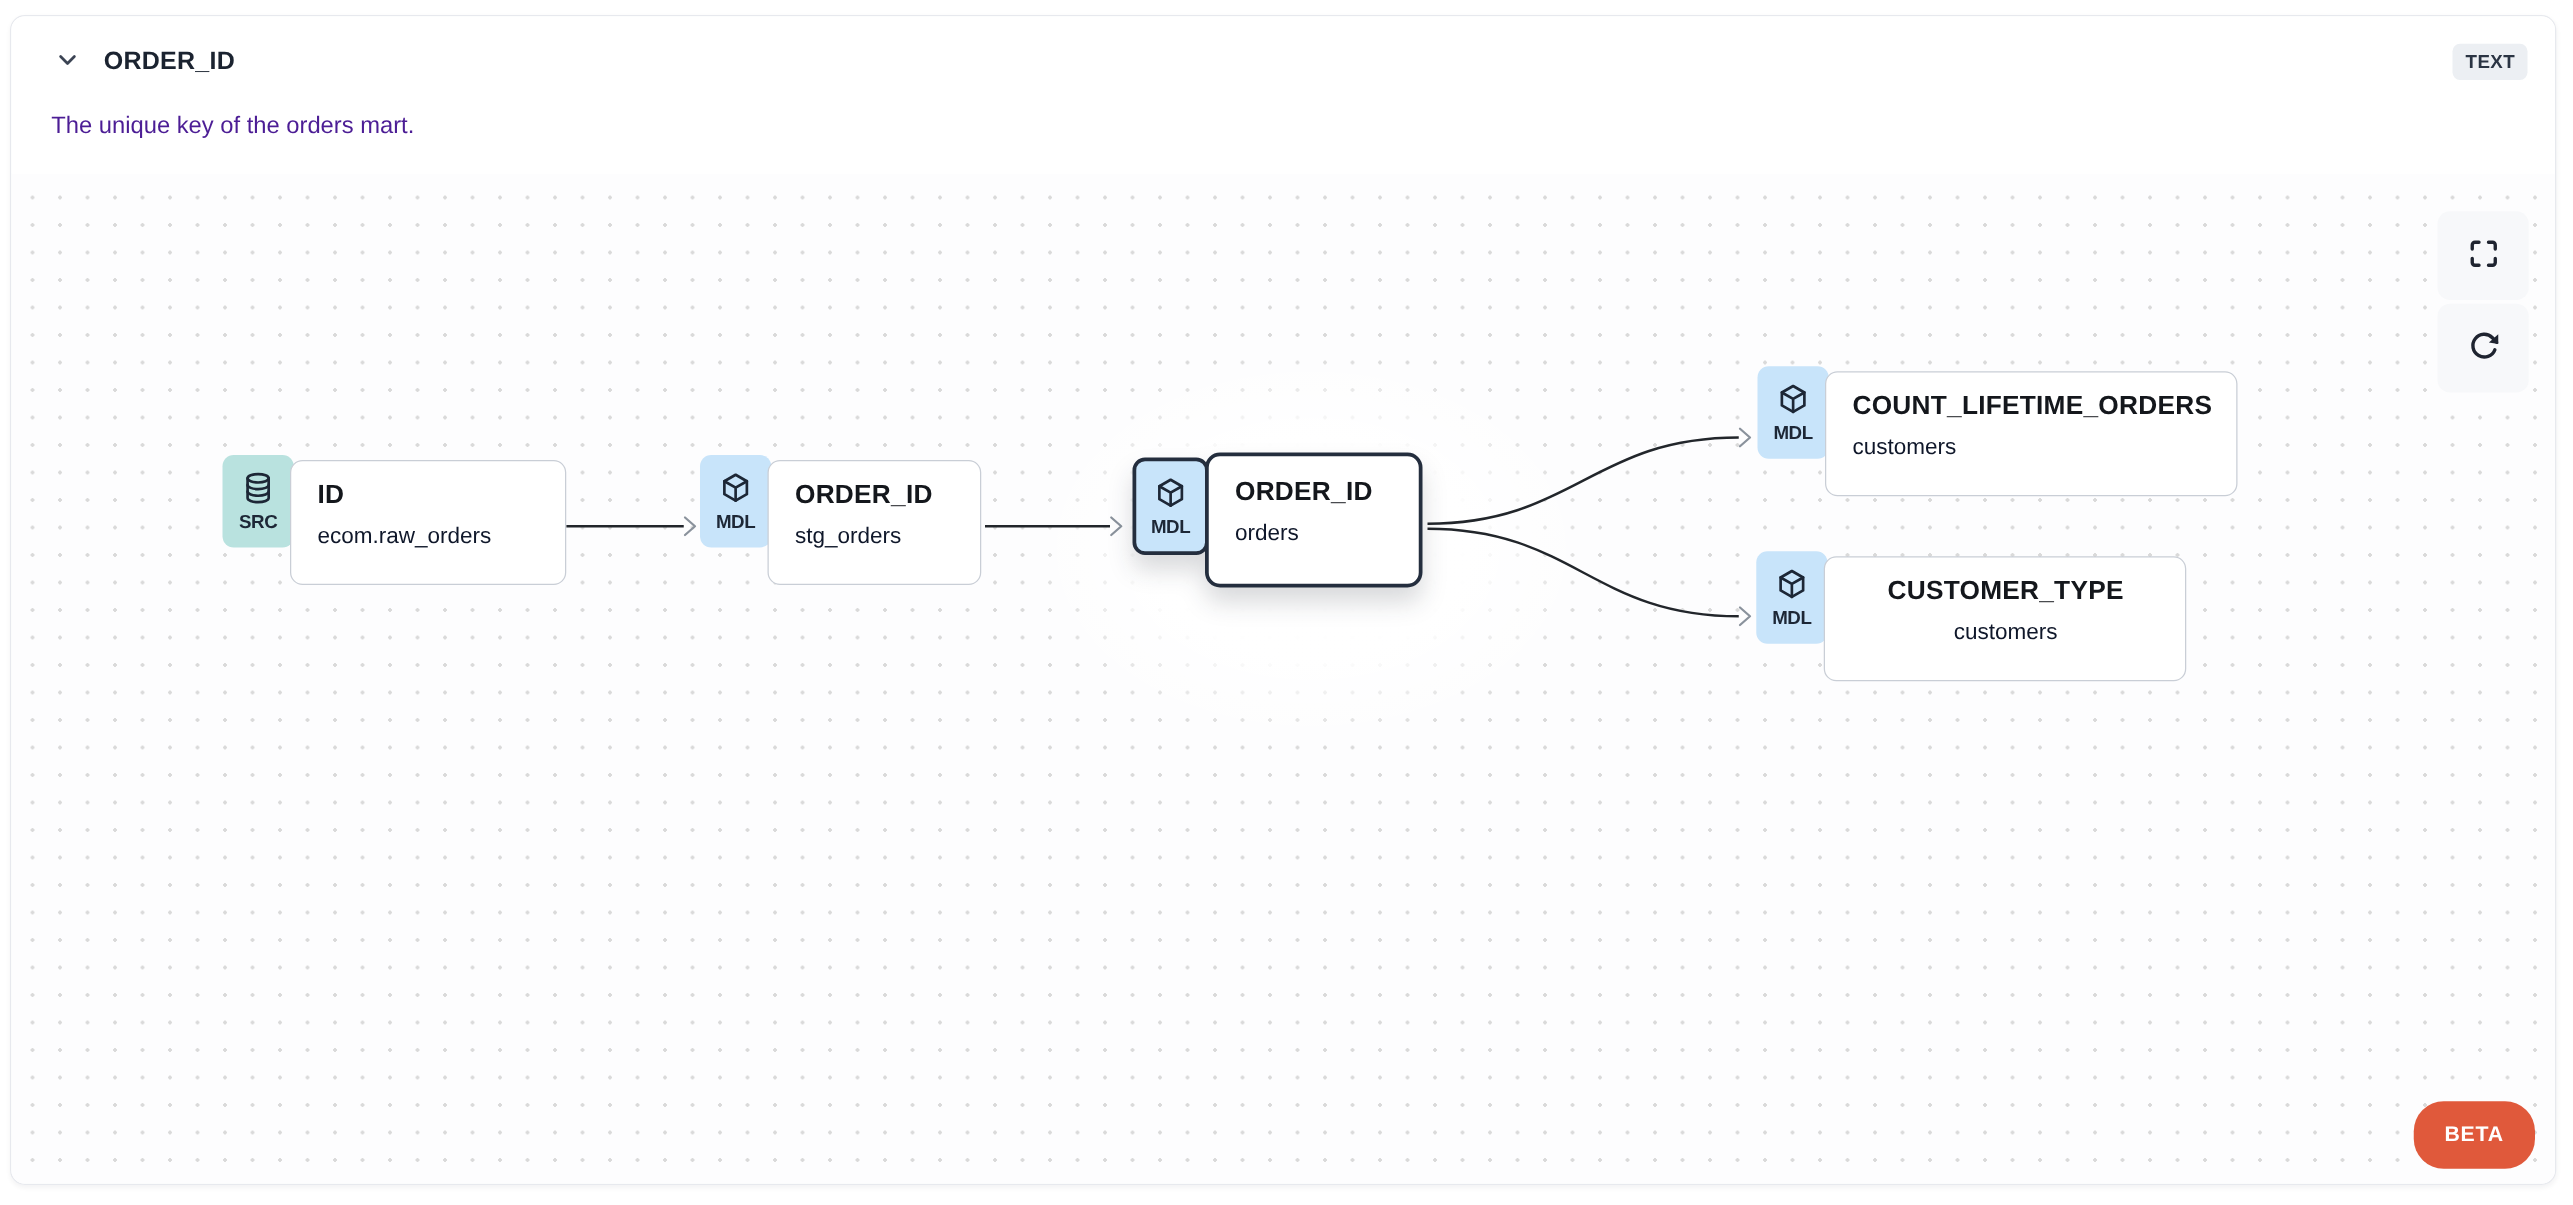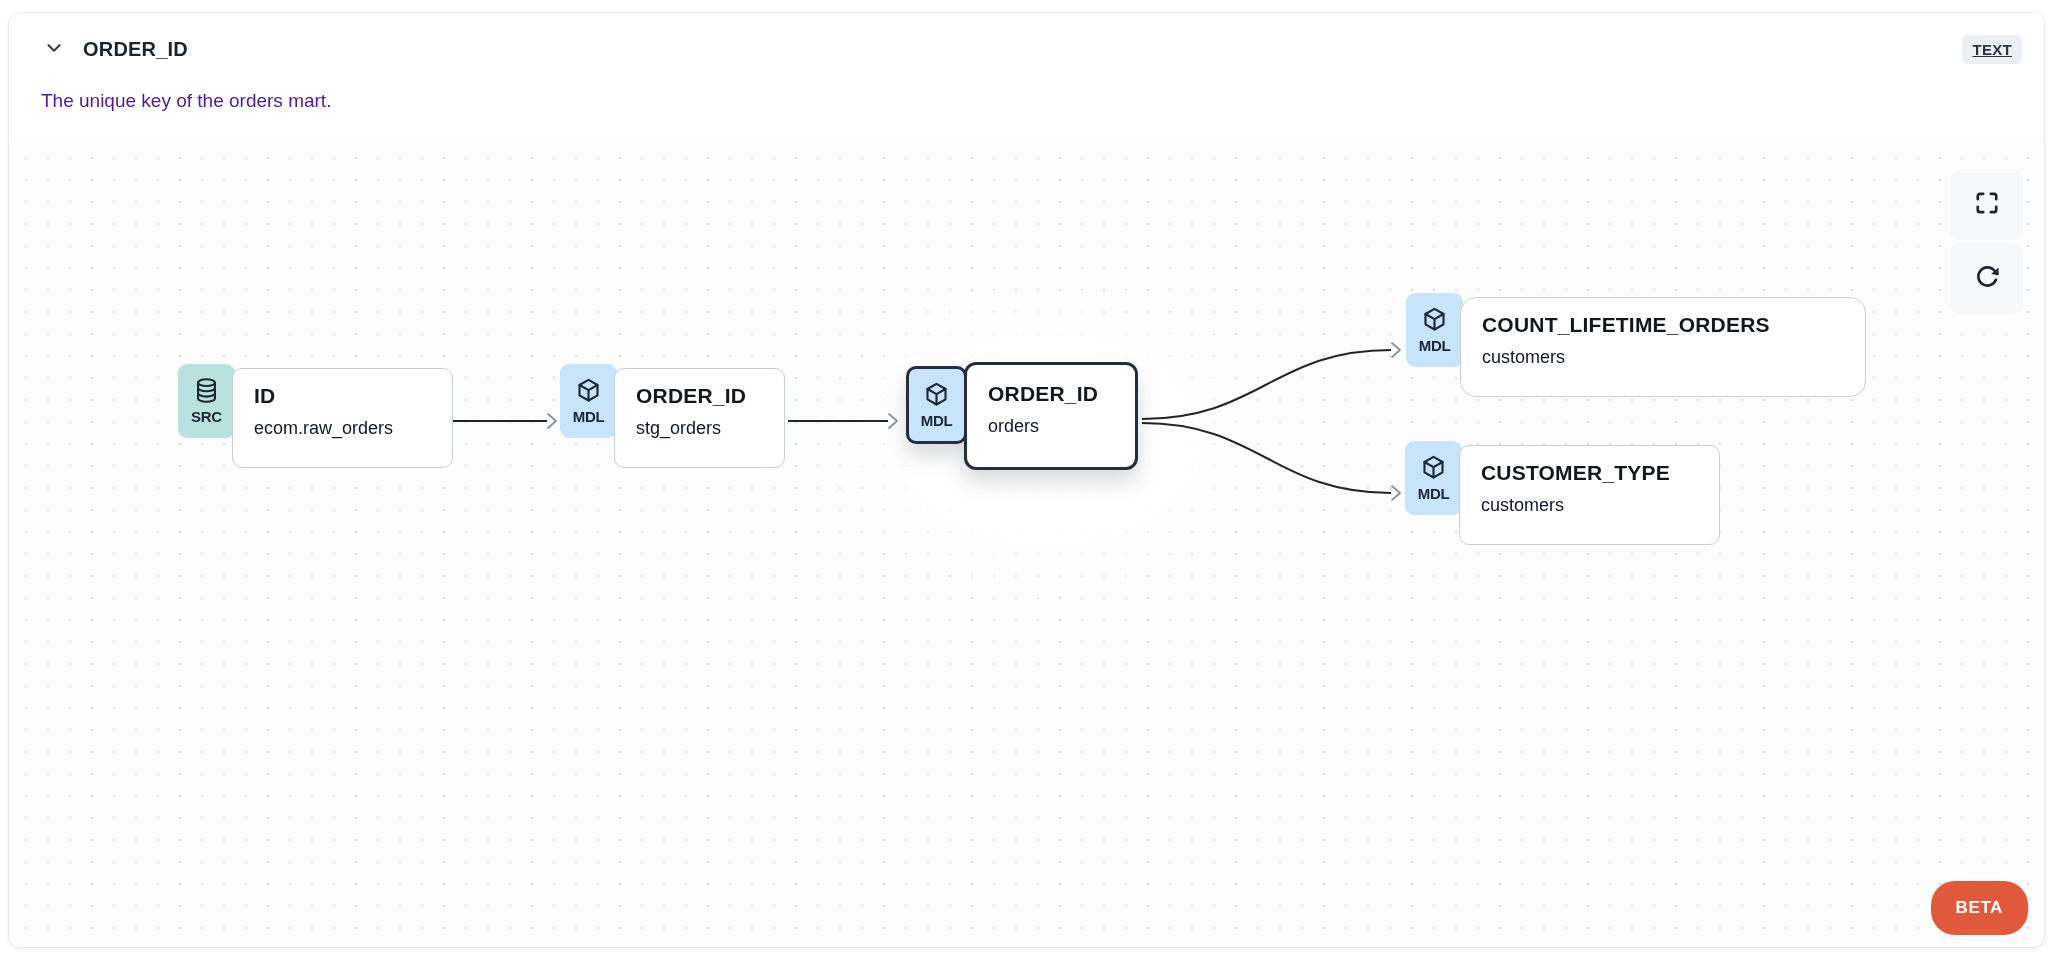--- a/index.html
+++ b/index.html
@@ -12,21 +12,21 @@
     overflow: hidden; display: flex; flex-direction: column;
   }
 
   
   .header { padding: 16px 22px 0 30px; background: #fff; }
   .header-row { height: 40px; display: flex; align-items: center; }
   .chev-btn { width: 30px; height: 30px; border: none; background: transparent; cursor: pointer;
     display: flex; align-items: center; justify-content: center; color: #3c4454; }
   .page-title { font-size: 20px; font-weight: 700; color: #1b2330; margin-left: 14px; letter-spacing: .2px; }
   .type-badge { margin-left: auto; background: #eceff3; color: #2a3443; font-size: 15px; font-weight: 700;
-    padding: 6px 10px; border-radius: 6px; letter-spacing: .3px; text-decoration: underline; }
+    padding: 6px 10px; border-radius: 6px; letter-spacing: .3px; }
   .desc { margin: 20px 0 26px 2px; font-size: 19px; line-height: 24px; color: #4c1d95; }
 
   
   .tests { padding: 18px 30px 24px 30px; background: #f7f8fa; border-top: 1px solid #e8eaef; border-bottom: 1px solid #eceef2; }
   .test-row { display: flex; align-items: center; gap: 15px; height: 28px; }
   .test-row + .test-row { margin-top: 30px; }
   .check-ic { width: 22px; height: 22px; flex: none; }
   .test-link { font-size: 16.5px; font-weight: 700; color: #2f6f68; text-decoration: underline;
     text-underline-offset: 4px; letter-spacing: .2px; cursor: pointer; }
 
@@ -159,37 +159,37 @@
     <div class="node" style="left:1397px; top:154px;">
       <div class="chip chip-mdl">
         <span>
           <svg viewBox="0 0 24 24" fill="none" stroke="#1d2736" stroke-width="1.9" stroke-linecap="round" stroke-linejoin="round" width="27" height="27">
               <path d="M12 2.5l8 4.6v9.2l-8 4.6-8-4.6V7.1z"></path>
               <path d="M12 11.7L4 7.1M12 11.7l8-4.6M12 11.7v9.2"></path>
             </svg>
         </span>
         <span class="chip-label">MDL</span>
       </div>
-      <div class="ncard" style="width:406px;border-radius:16px;">
+      <div class="ncard" style="width:330px;">
         <div class="ntitle">COUNT_LIFETIME_ORDERS</div>
         <div class="nsub">customers</div>
       </div>
     </div>
 
     <div class="node" style="left:1396px; top:302px;">
       <div class="chip chip-mdl">
         <span>
           <svg viewBox="0 0 24 24" fill="none" stroke="#1d2736" stroke-width="1.9" stroke-linecap="round" stroke-linejoin="round" width="27" height="27">
               <path d="M12 2.5l8 4.6v9.2l-8 4.6-8-4.6V7.1z"></path>
               <path d="M12 11.7L4 7.1M12 11.7l8-4.6M12 11.7v9.2"></path>
             </svg>
         </span>
         <span class="chip-label">MDL</span>
       </div>
-      <div class="ncard" style="width:261px;">
+      <div class="ncard" style="width:290px;text-align:center;">
         <div class="ntitle">CUSTOMER_TYPE</div>
         <div class="nsub">customers</div>
       </div>
     </div>
 
     <div class="controls">
       <button class="ctrl-btn">
         <span>
           <svg viewBox="0 0 24 24" fill="none" stroke="currentColor" stroke-width="2.5" stroke-linecap="round" stroke-linejoin="round" width="26" height="26">
               <path d="M8.5 3.5H5.5a2 2 0 0 0-2 2v3"></path>

